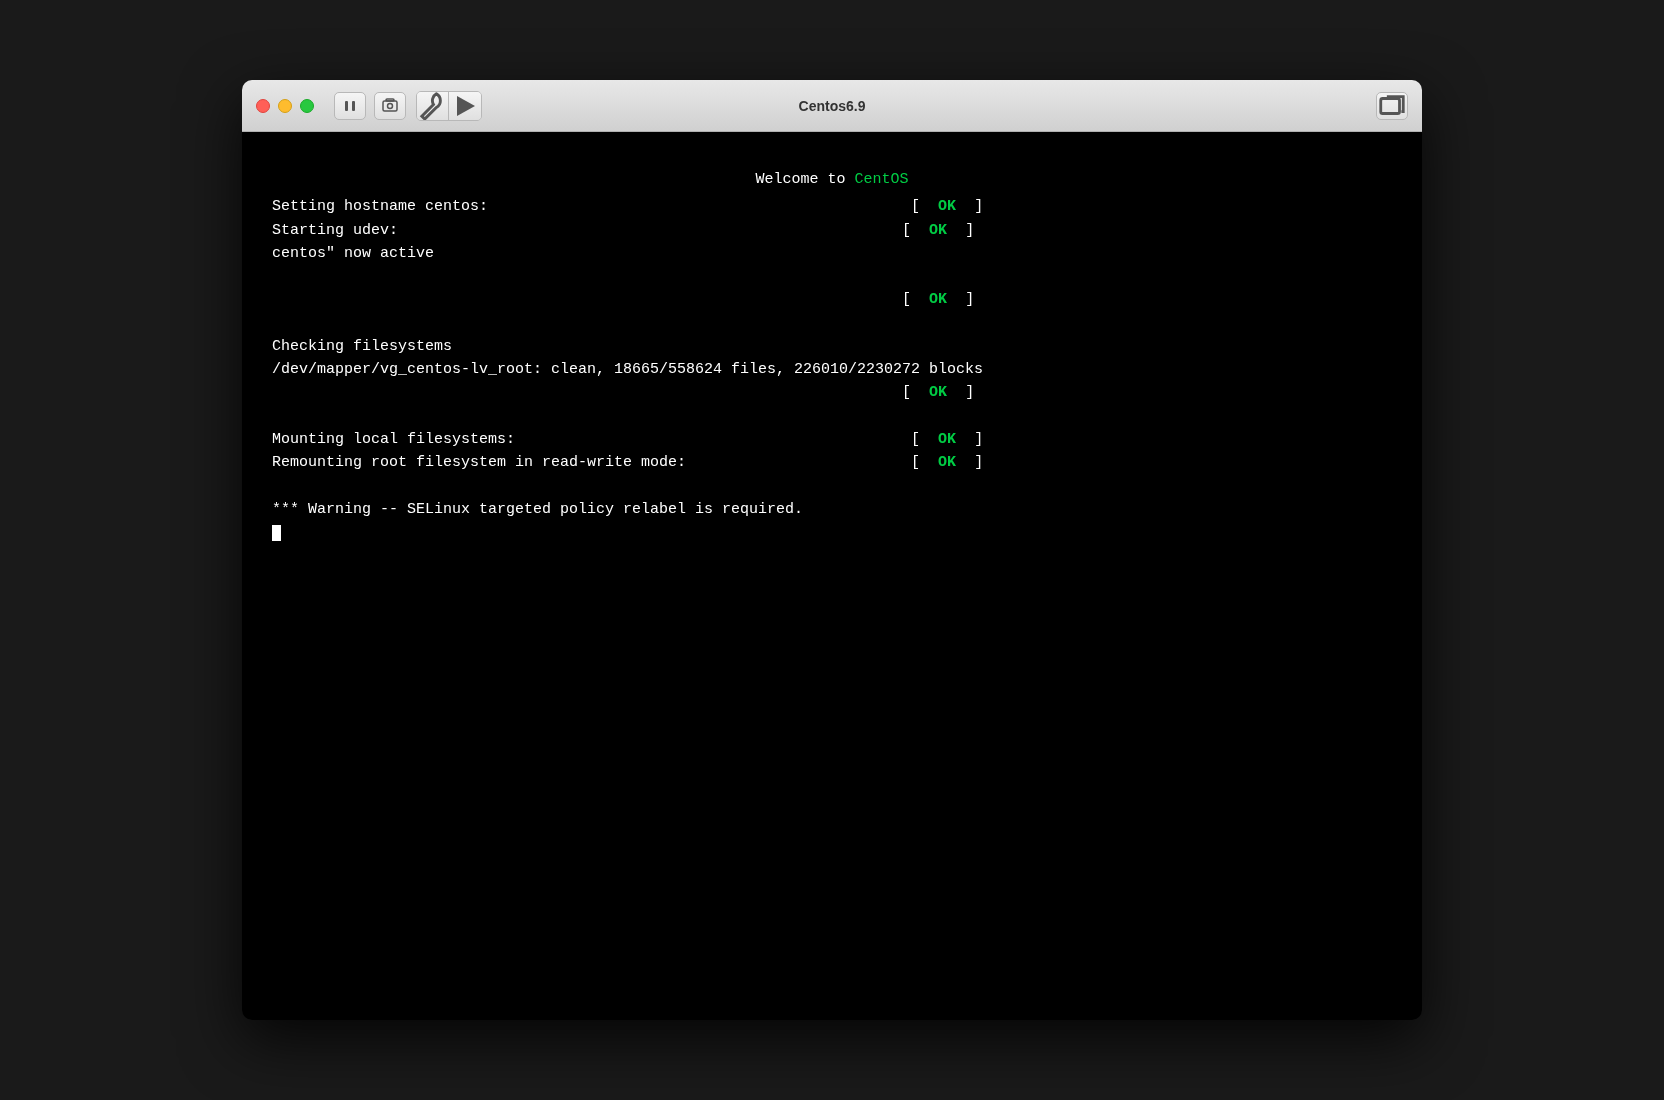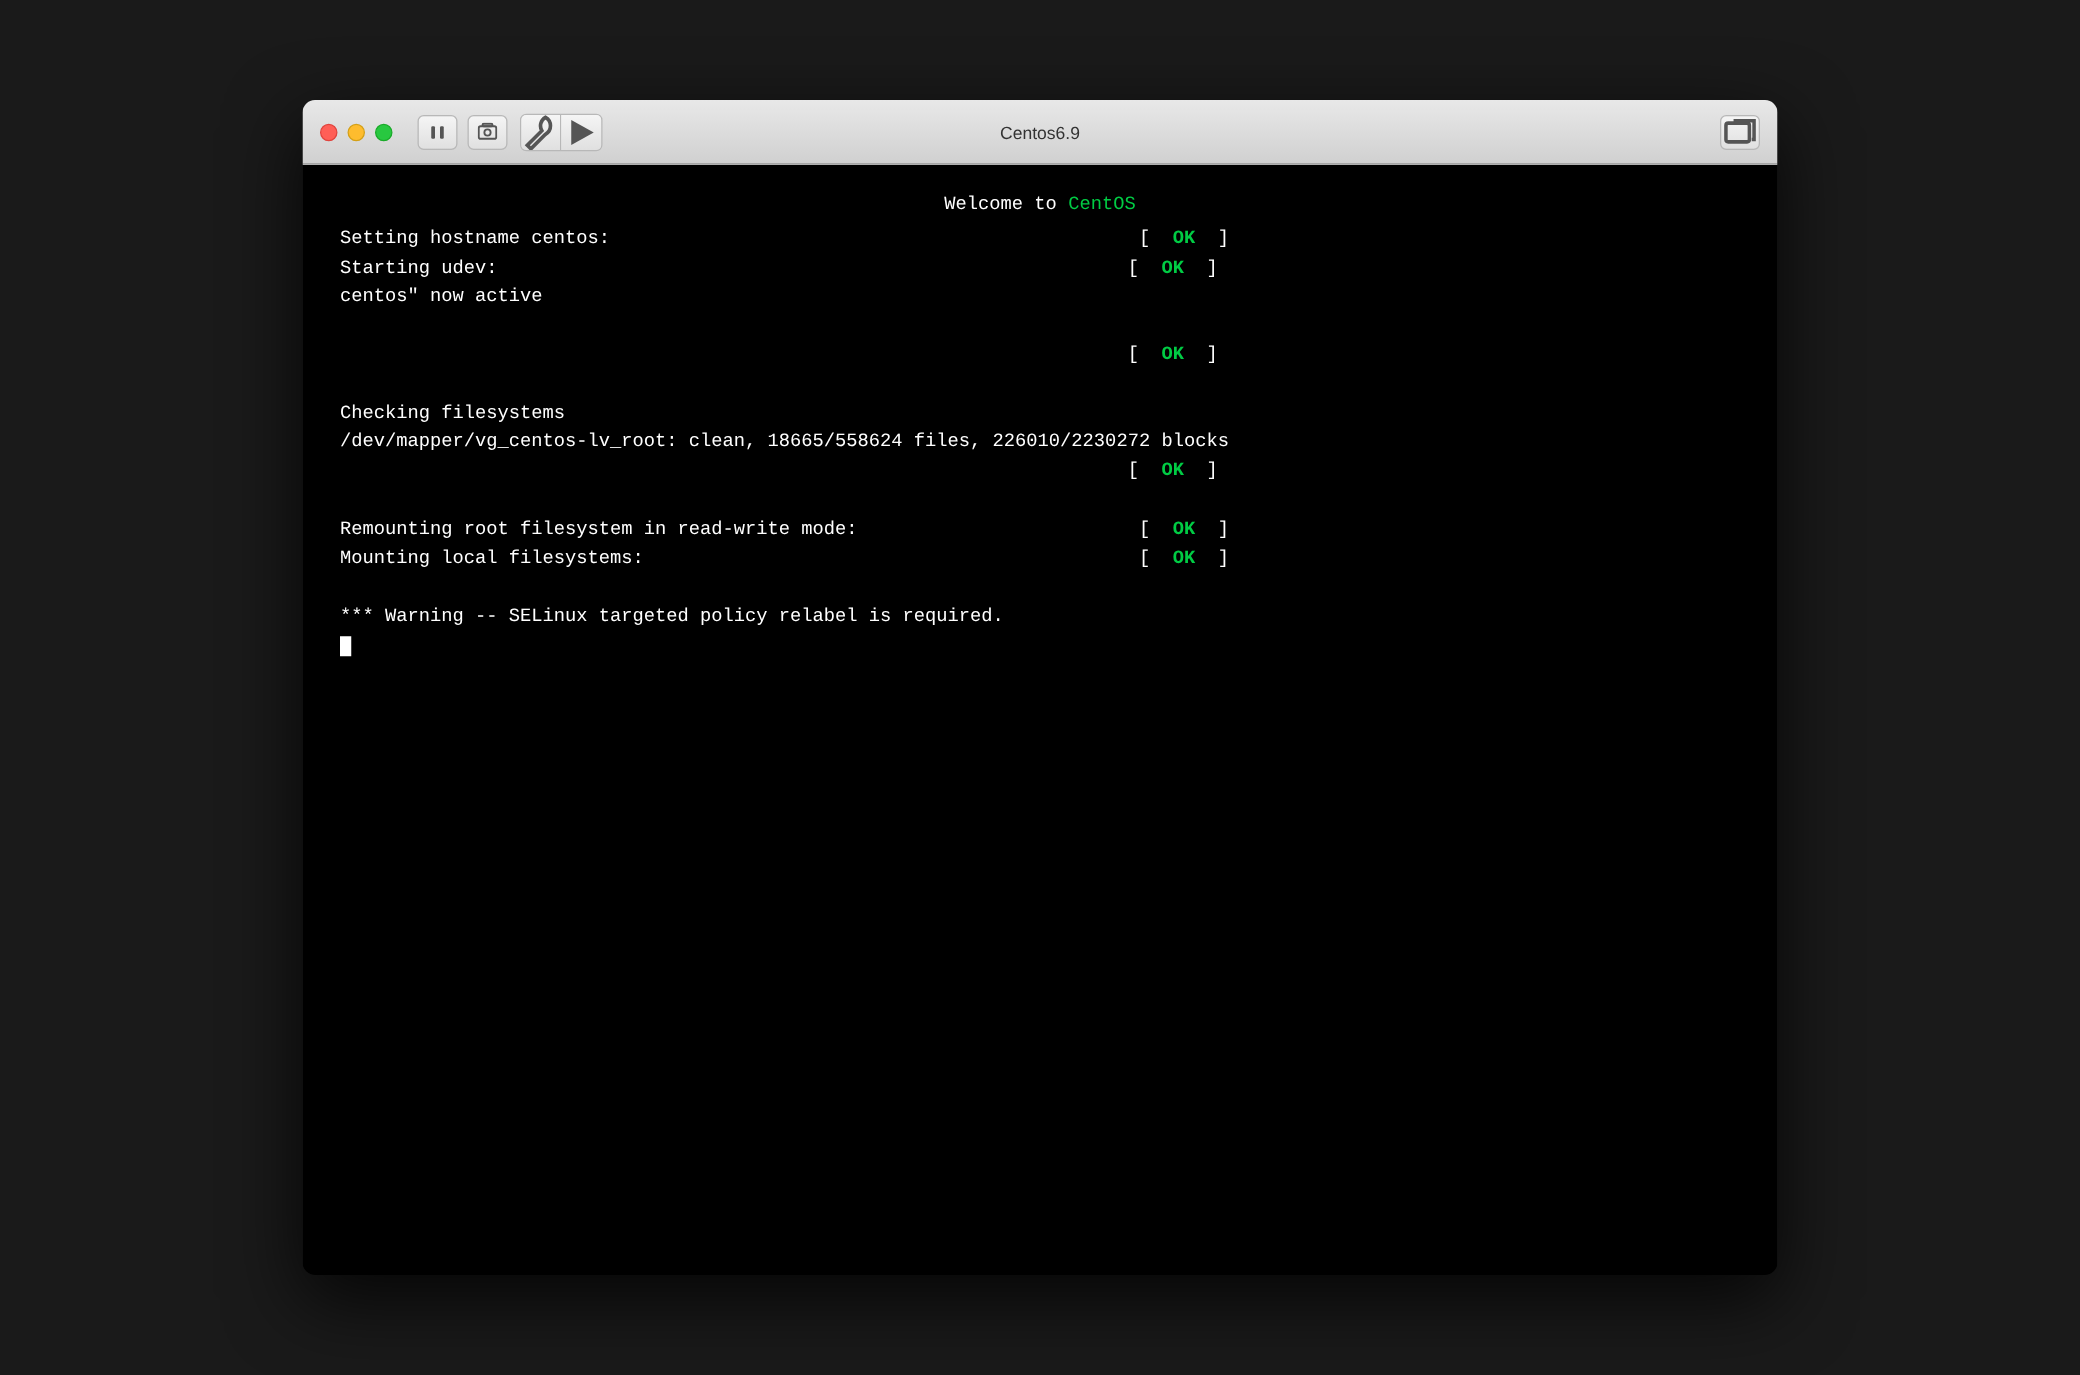--- a/index.html
+++ b/index.html
@@ -99,21 +99,21 @@
       color: #555;
       border-right: 1px solid #b8b8b8;
     }
     .titlebar-tool:last-child { border-right: none; }
 
     .titlebar-title {
       position: absolute;
       left: 50%;
       transform: translateX(-50%);
       font-size: 14px;
-      font-weight: 400;
+      font-weight: 700;
       color: #333;
     }
 
     .titlebar-right {
       margin-left: auto;
       display: flex;
       align-items: center;
     }
 
     .titlebar-square-btn {
@@ -126,21 +126,21 @@
       align-items: center;
       justify-content: center;
       cursor: pointer;
       font-size: 13px;
       color: #555;
     }
 
     .terminal {
       background: #000000;
       flex: 1;
-      padding: 20px 30px;
+      padding: 36px 30px;
       font-family: 'Courier New', Courier, monospace;
       font-size: 15px;
       line-height: 1.55;
       color: #ffffff;
       overflow: hidden;
     }
 
     .welcome-line {
       text-align: center;
       margin-bottom: 4px;
@@ -238,19 +238,19 @@
     <div class="line"><span class="white-text">Setting hostname centos:                                               [  </span><span class="ok-green">OK</span><span class="white-text">  ]</span></div>
     <div class="line"><span class="white-text">Starting udev:                                                        [  </span><span class="ok-green">OK</span><span class="white-text">  ]</span></div>
     <div class="line"><span class="white-text">centos" now active</span></div>
     <div class="line">&nbsp;</div>
     <div class="line"><span class="white-text">                                                                      [  </span><span class="ok-green">OK</span><span class="white-text">  ]</span></div>
     <div class="line">&nbsp;</div>
     <div class="line"><span class="white-text">Checking filesystems</span></div>
     <div class="line"><span class="white-text">/dev/mapper/vg_centos-lv_root: clean, 18665/558624 files, 226010/2230272 blocks</span></div>
     <div class="line"><span class="white-text">                                                                      [  </span><span class="ok-green">OK</span><span class="white-text">  ]</span></div>
     <div class="line">&nbsp;</div>
+    <div class="line"><span class="white-text">Mounting local filesystems:                                            [  </span><span class="ok-green">OK</span><span class="white-text">  ]</span></div>
     <div class="line"><span class="white-text">Remounting root filesystem in read-write mode:                         [  </span><span class="ok-green">OK</span><span class="white-text">  ]</span></div>
-    <div class="line"><span class="white-text">Mounting local filesystems:                                            [  </span><span class="ok-green">OK</span><span class="white-text">  ]</span></div>
     <div class="line">&nbsp;</div>
     <div class="line"><span class="white-text">*** Warning -- SELinux targeted policy relabel is required.</span></div>
     <div class="line"><span class="cursor"></span></div>
   </div>
 </div>
 
 </body></html>

